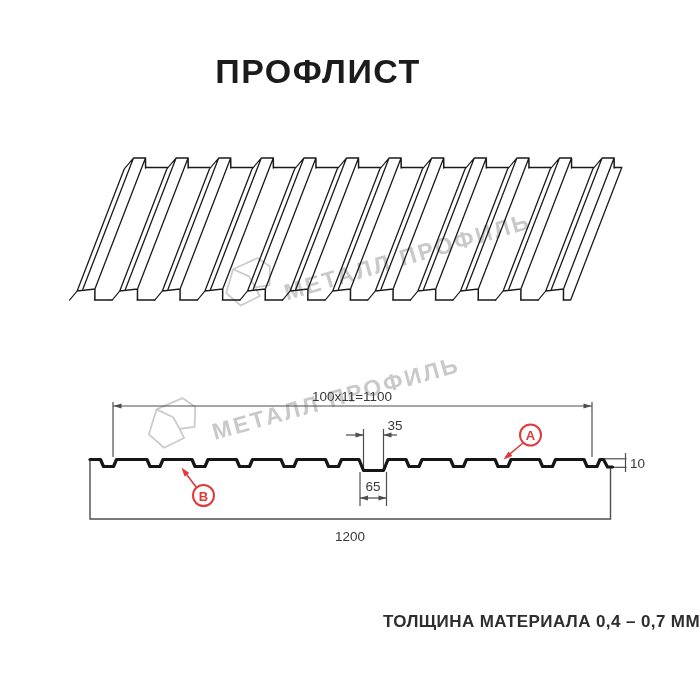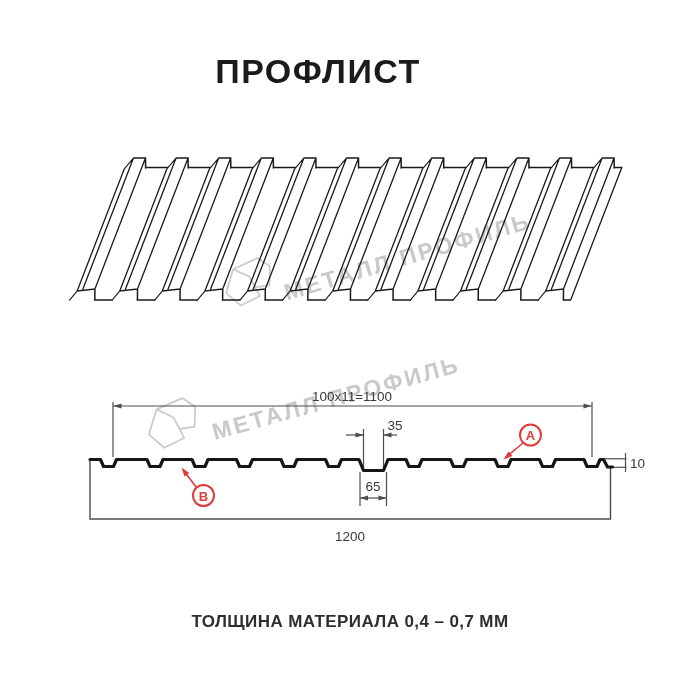--- a/index.html
+++ b/index.html
@@ -2,21 +2,21 @@
 <html><head>
 <meta charset="utf-8">
 <style>
   html,body{margin:0;padding:0;background:#ffffff;}
   #stage{position:relative;width:700px;height:700px;background:#ffffff;overflow:hidden;
          font-family:"Liberation Sans", sans-serif;}
   .title{position:absolute;left:0;top:52px;width:636px;text-align:center;
          font-size:34px;font-weight:800;letter-spacing:1.5px;color:#1b1b1b;margin:0;}
   .subtitle{position:absolute;left:0;top:97px;width:700px;text-align:center;
          font-size:15px;font-weight:700;letter-spacing:0.5px;color:#1b1b1b;}
-  .caption{position:absolute;left:0;top:612px;width:700px;text-align:center;
+  .caption{position:absolute;left:0;top:612px;width:700px;text-align:right;
          font-size:17px;font-weight:700;letter-spacing:0.4px;color:#2e2e2e;}
   svg{position:absolute;left:0;top:0;}
   .dimtext{fill:#3a3a3a;font-family:"Liberation Sans",sans-serif;font-size:13.5px;}
   .wmtext{fill:#c9c9c9;font-family:"Liberation Sans",sans-serif;font-size:23px;
           font-weight:700;letter-spacing:2.5px;}
 </style>
 </head>
 <body>
 
 <div id="stage">

